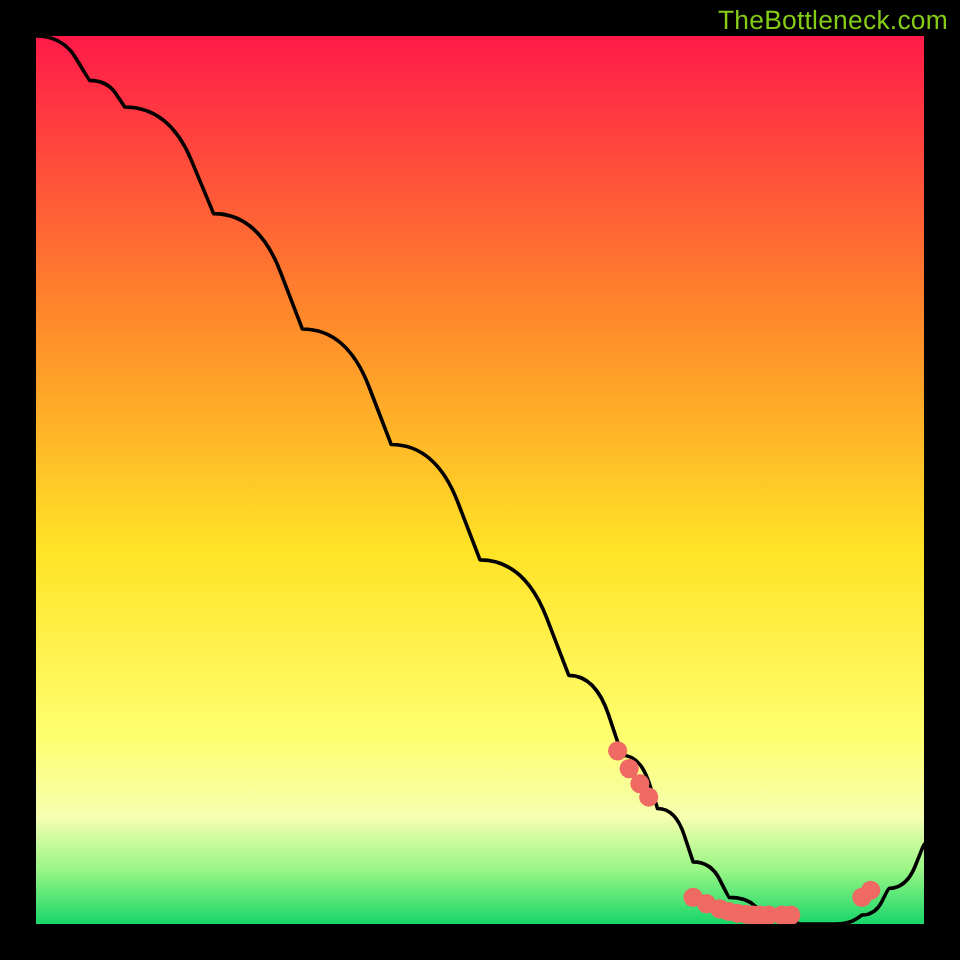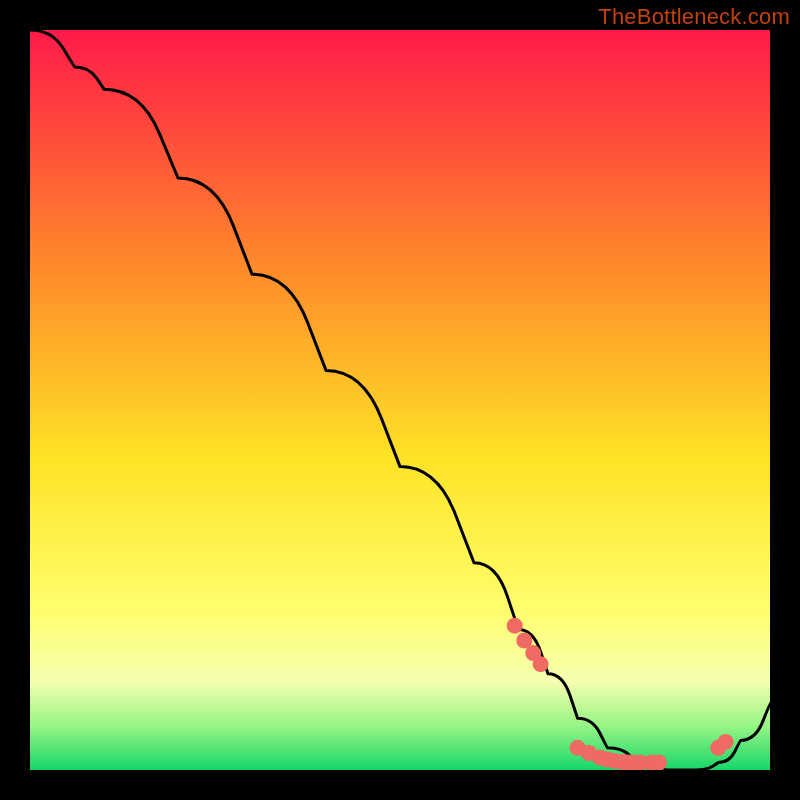--- a/index.html
+++ b/index.html
@@ -14,21 +14,21 @@
   .stage {
     position: relative;
     width: 800px;
     height: 800px;
     background: #000;
   }
   .watermark {
     position: absolute;
     top: 4px;
     right: 10px;
-    color: #c2410c;
+    color: #84cc16;
     font-size: 22px;
     font-weight: 400;
     letter-spacing: 0.2px;
     z-index: 5;
   }
   .plot-frame {
     position: absolute;
     left: 30px;
     top: 30px;
     width: 740px;

